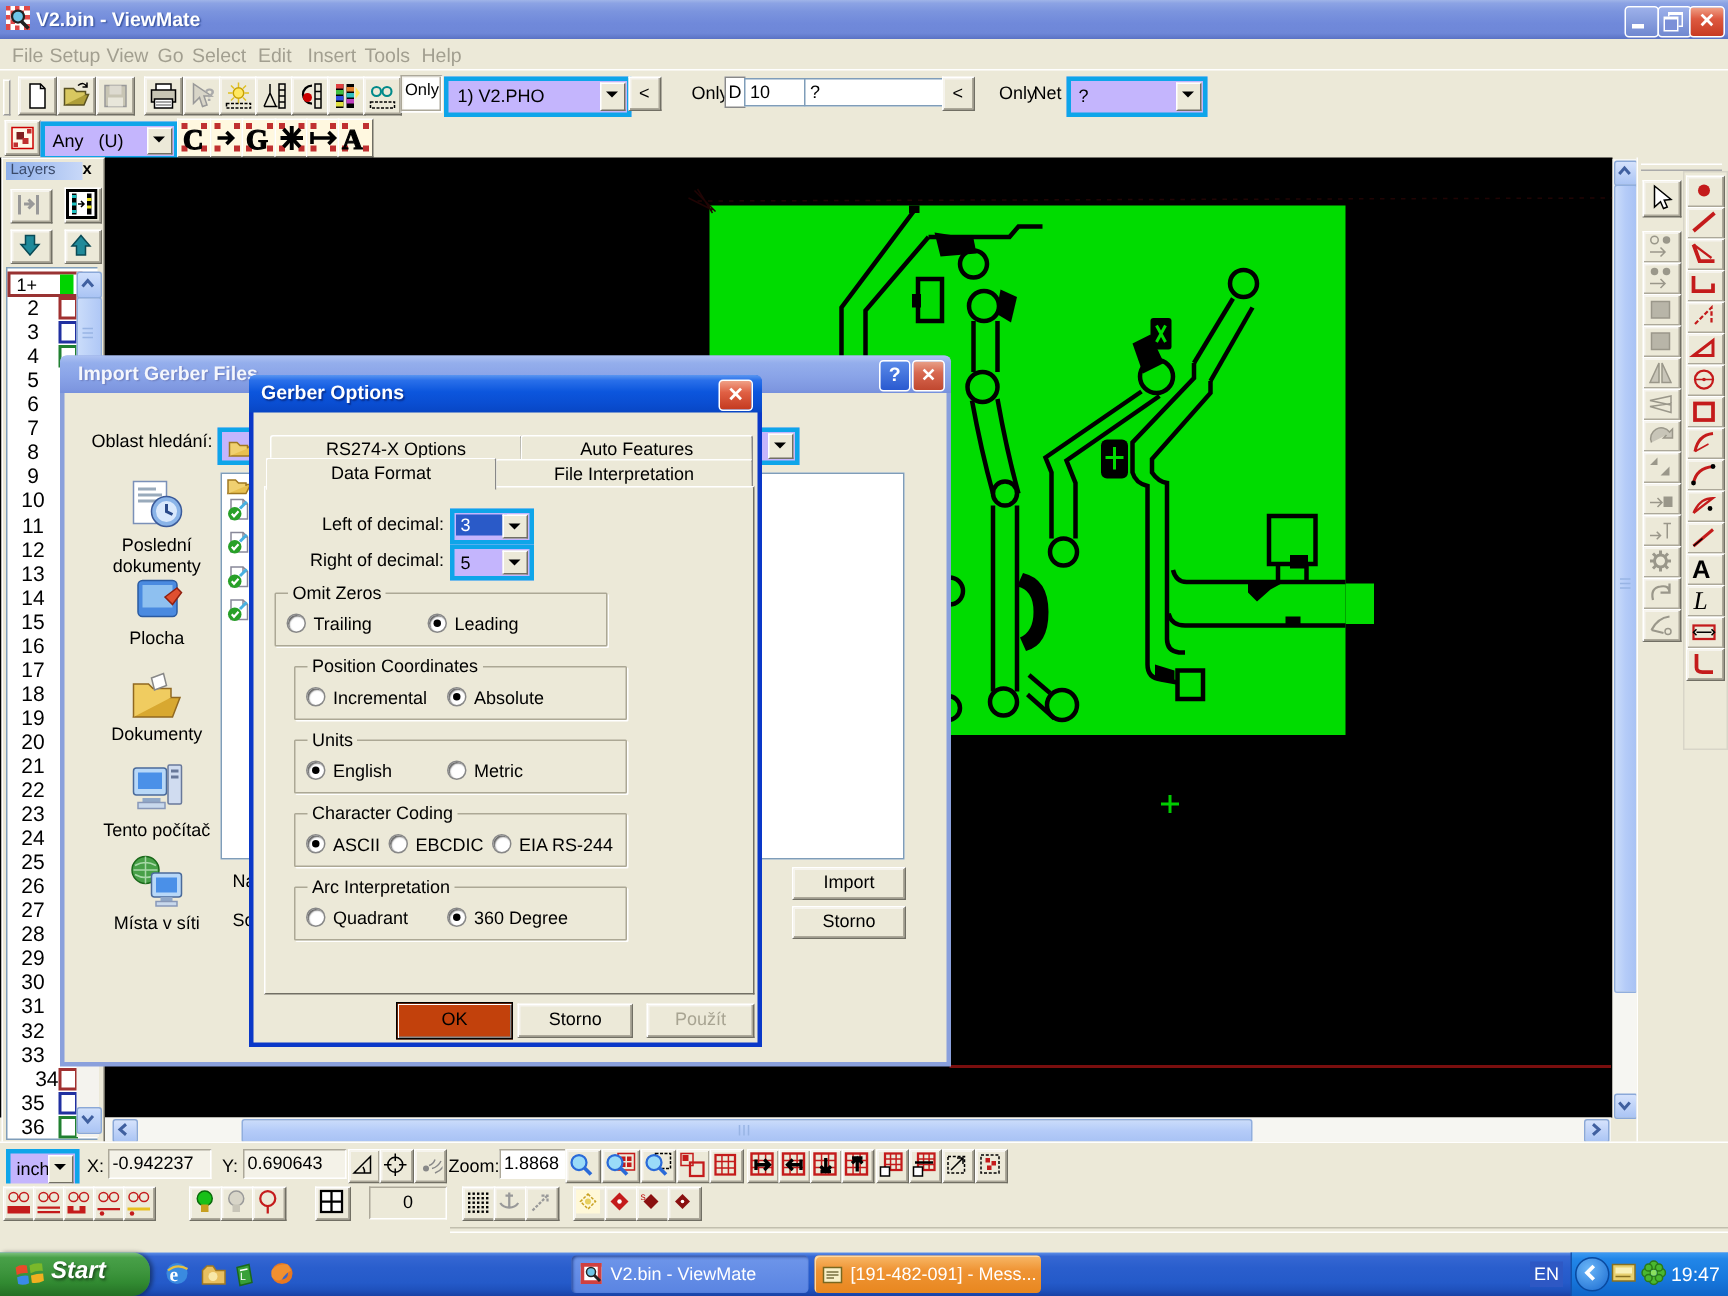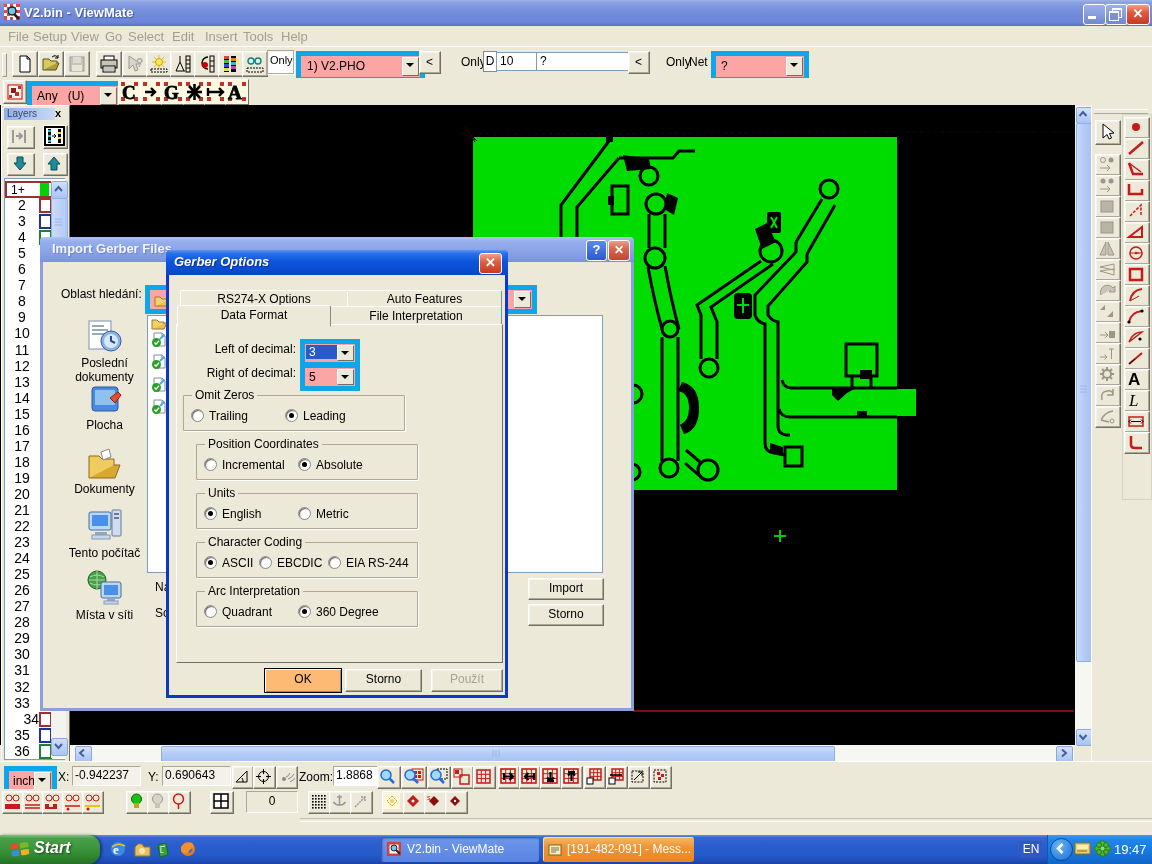--- a/index.html
+++ b/index.html
@@ -7,21 +7,21 @@
 .abs{position:absolute;}
 .btn{position:absolute;background:#ece9d8;border:1px solid;border-color:#fff #716f64 #716f64 #fff;
  box-shadow:inset -1px -1px 0 #aca899,inset 1px 1px 0 #f6f4ee;}
 .fld{position:absolute;background:#fff;border:1px solid #7f9db9;font-size:11px;line-height:16px;padding-left:3px;}
 .grp{position:absolute;border:1px solid #aca895;border-radius:1px;box-shadow:1px 1px 0 #fff;}
 .grplbl{position:absolute;top:-8px;left:8px;background:#ece9d8;padding:0 3px;font-size:12px;}
 .radio{position:absolute;width:11px;height:11px;border-radius:50%;background:#fff;
  border:1px solid #888;box-shadow:inset 1px 1px 1px #666;}
 .radio.on:after{content:"";position:absolute;left:3px;top:3px;width:5px;height:5px;border-radius:50%;background:#000;}
 .rlbl{position:absolute;font-size:12px;}
-.combo{position:absolute;background:#fca5a5;border:5px solid #0ea5e9;text-decoration:underline;}
+.combo{position:absolute;background:#c4b5fd;border:3px solid #0ea5e9;text-decoration:underline;}
 .combo .ar{position:absolute;right:1px;top:1px;bottom:1px;width:15px;background:#ece9d8;
  border:1px solid;border-color:#fff #716f64 #716f64 #fff;}
 .combo .ar:after{content:"";position:absolute;left:3px;top:5px;border:4px solid transparent;border-top:4px solid #000;}
 .t{position:absolute;white-space:nowrap;}
 </style></head>
 <body>
 
 <div class="abs" id="titlebar" style="left:0;top:0;width:1152px;height:26px;
  background:linear-gradient(180deg,#a0b4e8 0%,#8ca3e4 8%,#7b94de 30%,#7089da 60%,#6e87d8 85%,#5a72c4 100%);">
  <svg class="abs" style="left:4px;top:4px" width="18" height="18" viewBox="0 0 18 18">
@@ -996,21 +996,21 @@
  <div class="t" style="left:112px;top:340px;font-size:12px;">Název souboru:</div>
  <div class="t" style="left:112px;top:366px;font-size:12px;">Soubory typu:</div>
  <div class="btn" style="left:485px;top:338px;width:74px;height:20px;font-size:12px;text-align:center;line-height:19px;">Import</div>
  <div class="btn" style="left:485px;top:364px;width:74px;height:20px;font-size:12px;text-align:center;line-height:19px;">Storno</div>
 </div>
 
 <div class="abs" id="gerdlg" style="left:166px;top:250px;width:342px;height:448px;
  background:#ece9d8;border:3px solid #0a38c8;border-radius:5px 5px 0 0;box-sizing:border-box;">
  <div class="abs" style="left:-3px;top:-3px;width:342px;height:25px;border-radius:4px 4px 0 0;
   background:linear-gradient(180deg,#5a96f0 0%,#2a70ea 14%,#0c56dd 45%,#0a4ed2 75%,#0846c4 100%);">
-  <div class="t" style="left:8px;top:4px;font-size:13px;font-weight:bold;color:#fff;text-shadow:1px 1px 1px #0a3090;font-style:italic;">Gerber Options</div>
+  <div class="t" style="left:8px;top:4px;font-size:13px;font-weight:bold;color:#fff;text-shadow:1px 1px 1px #0a3090;">Gerber Options</div>
   <div class="abs" style="left:313px;top:3px;width:21px;height:19px;border-radius:3px;background:linear-gradient(180deg,#f0a086,#e06044 40%,#c43a20);border:1px solid #fff;color:#fff;font-weight:bold;font-size:13px;text-align:center;line-height:18px;">✕</div>
  </div>
 
  <div class="abs" style="left:11px;top:37px;width:166px;height:17px;background:#ece9d8;border:1px solid;border-color:#fff #888 #aca899 #fff;border-radius:2px 2px 0 0;text-align:center;font-size:12px;line-height:17px;">RS274-X Options</div>
  <div class="abs" style="left:178px;top:37px;width:153px;height:17px;background:#ece9d8;border:1px solid;border-color:#fff #888 #aca899 #fff;border-radius:2px 2px 0 0;text-align:center;font-size:12px;line-height:17px;">Auto Features</div>
  <div class="abs" style="left:161px;top:53px;width:170px;height:18px;background:#ece9d8;border:1px solid;border-color:#fff #888 transparent #fff;border-radius:2px 2px 0 0;text-align:center;font-size:12px;line-height:18px;">File Interpretation</div>
  <div class="abs" style="left:7px;top:71px;width:325px;height:337px;background:#ece9d8;border:1px solid;border-color:#fff #716f64 #716f64 #fff;"></div>
  <div class="abs" style="left:8px;top:52px;width:152px;height:20px;background:#ece9d8;border:1px solid;border-color:#fff #888 transparent #fff;border-radius:2px 2px 0 0;text-align:center;font-size:12px;line-height:19px;">Data Format</div>
 
  <div class="t" style="left:30px;top:89px;width:97px;text-align:right;font-size:12px;">Left of decimal:</div>
@@ -1054,16 +1054,16 @@
       <div class="rlbl" style="left:149px;top:13px">EIA RS-244</div>
     </div>
  <div class="grp" style="left:27px;top:338px;width:220px;height:34px;">
       <div class="grplbl">Arc Interpretation</div>
       <div class="radio" style="left:7px;top:13px"></div>
       <div class="rlbl" style="left:25px;top:13px">Quadrant</div>
       <div class="radio on" style="left:101px;top:13px"></div>
       <div class="rlbl" style="left:119px;top:13px">360 Degree</div>
     </div>
 
- <div class="abs" style="left:95px;top:415px;width:76px;height:23px;background:#fdba74;border:1px solid #000;box-shadow:inset 1px 1px 0 #fff,inset -1px -1px 0 #888;text-align:center;font-size:12px;line-height:21px;">OK</div>
+ <div class="abs" style="left:95px;top:415px;width:76px;height:23px;background:#c2410c;border:1px solid #000;box-shadow:inset 1px 1px 0 #fff,inset -1px -1px 0 #888;text-align:center;font-size:12px;line-height:21px;">OK</div>
  <div class="btn" style="left:176px;top:416px;width:75px;height:21px;text-align:center;font-size:12px;line-height:19px;">Storno</div>
  <div class="btn" style="left:262px;top:416px;width:70px;height:21px;text-align:center;font-size:12px;line-height:19px;color:#a8a492;">Použít</div>
 </div>
 
 </body></html>

